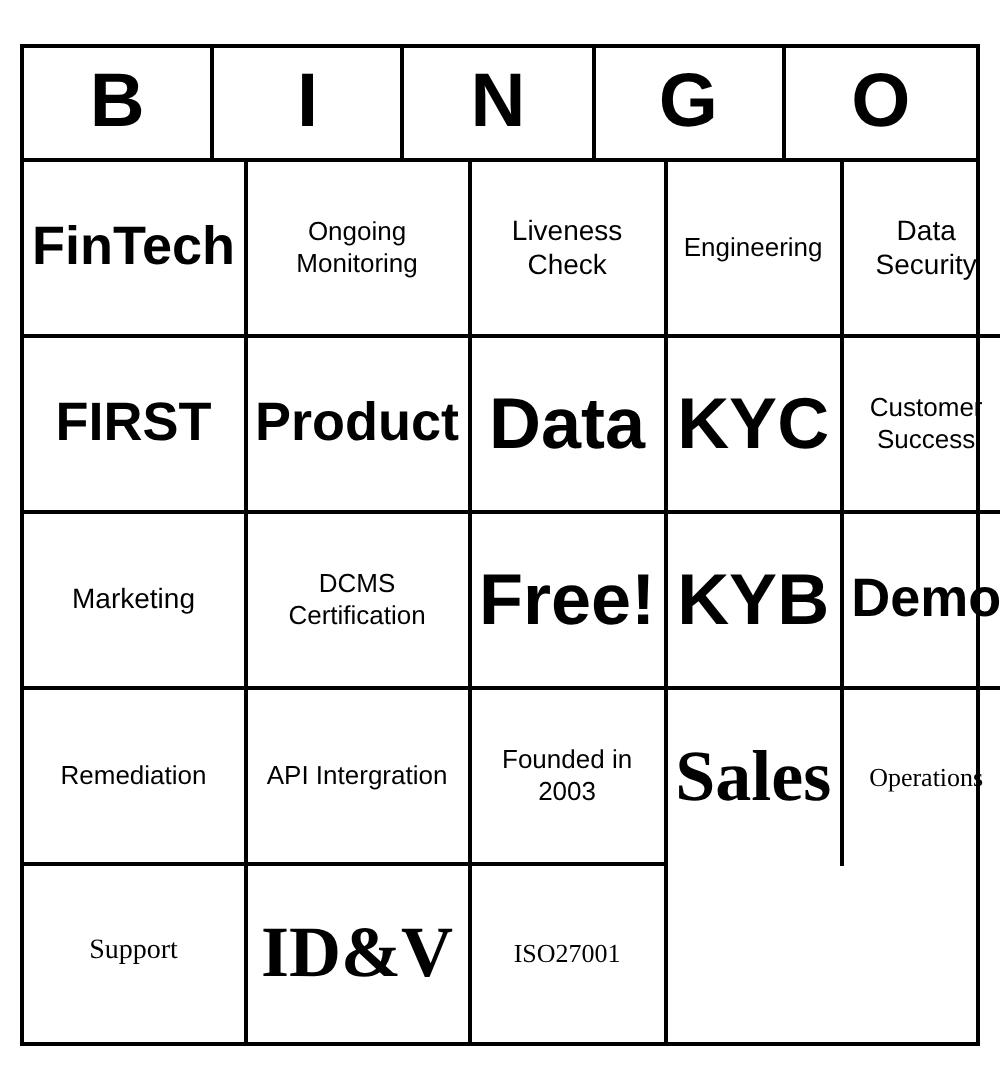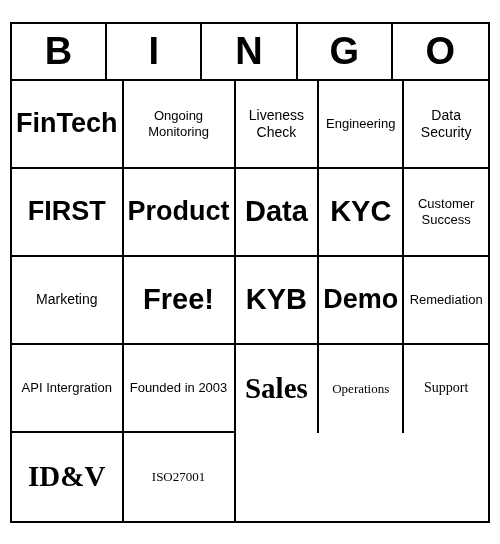--- a/index.html
+++ b/index.html
@@ -81,21 +81,21 @@
 
     .size-medium {
       font-size: 14px;
     }
 
     .size-small {
       font-size: 13px;
     }
 
     .size-xlarge {
-      font-size: 29px;
+      font-size: 36px;
       font-weight: bold;
     }
   </style>
 </head>
 <body>
 
 <div class="bingo-card">
   <div class="bingo-header">
   <div class="bingo-header-cell">B</div>
       <div class="bingo-header-cell">I</div>
@@ -131,20 +131,23 @@
       <div class="bingo-cell">
         <span class="cell-text size-xlarge">KYC</span>
       </div>
       <div class="bingo-cell">
         <span class="cell-text size-small">Customer Success</span>
       </div>
       <div class="bingo-cell">
         <span class="cell-text size-medium">Marketing</span>
       </div>
       <div class="bingo-cell">
+        <span class="cell-text size-small">DCMS Certification</span>
+      </div>
+      <div class="bingo-cell">
         <span class="cell-text size-xlarge">Free!</span>
       </div>
       <div class="bingo-cell">
         <span class="cell-text size-xlarge">KYB</span>
       </div>
       <div class="bingo-cell">
         <span class="cell-text size-large">Demo</span>
       </div>
       <div class="bingo-cell">
         <span class="cell-text size-small">Remediation</span>

